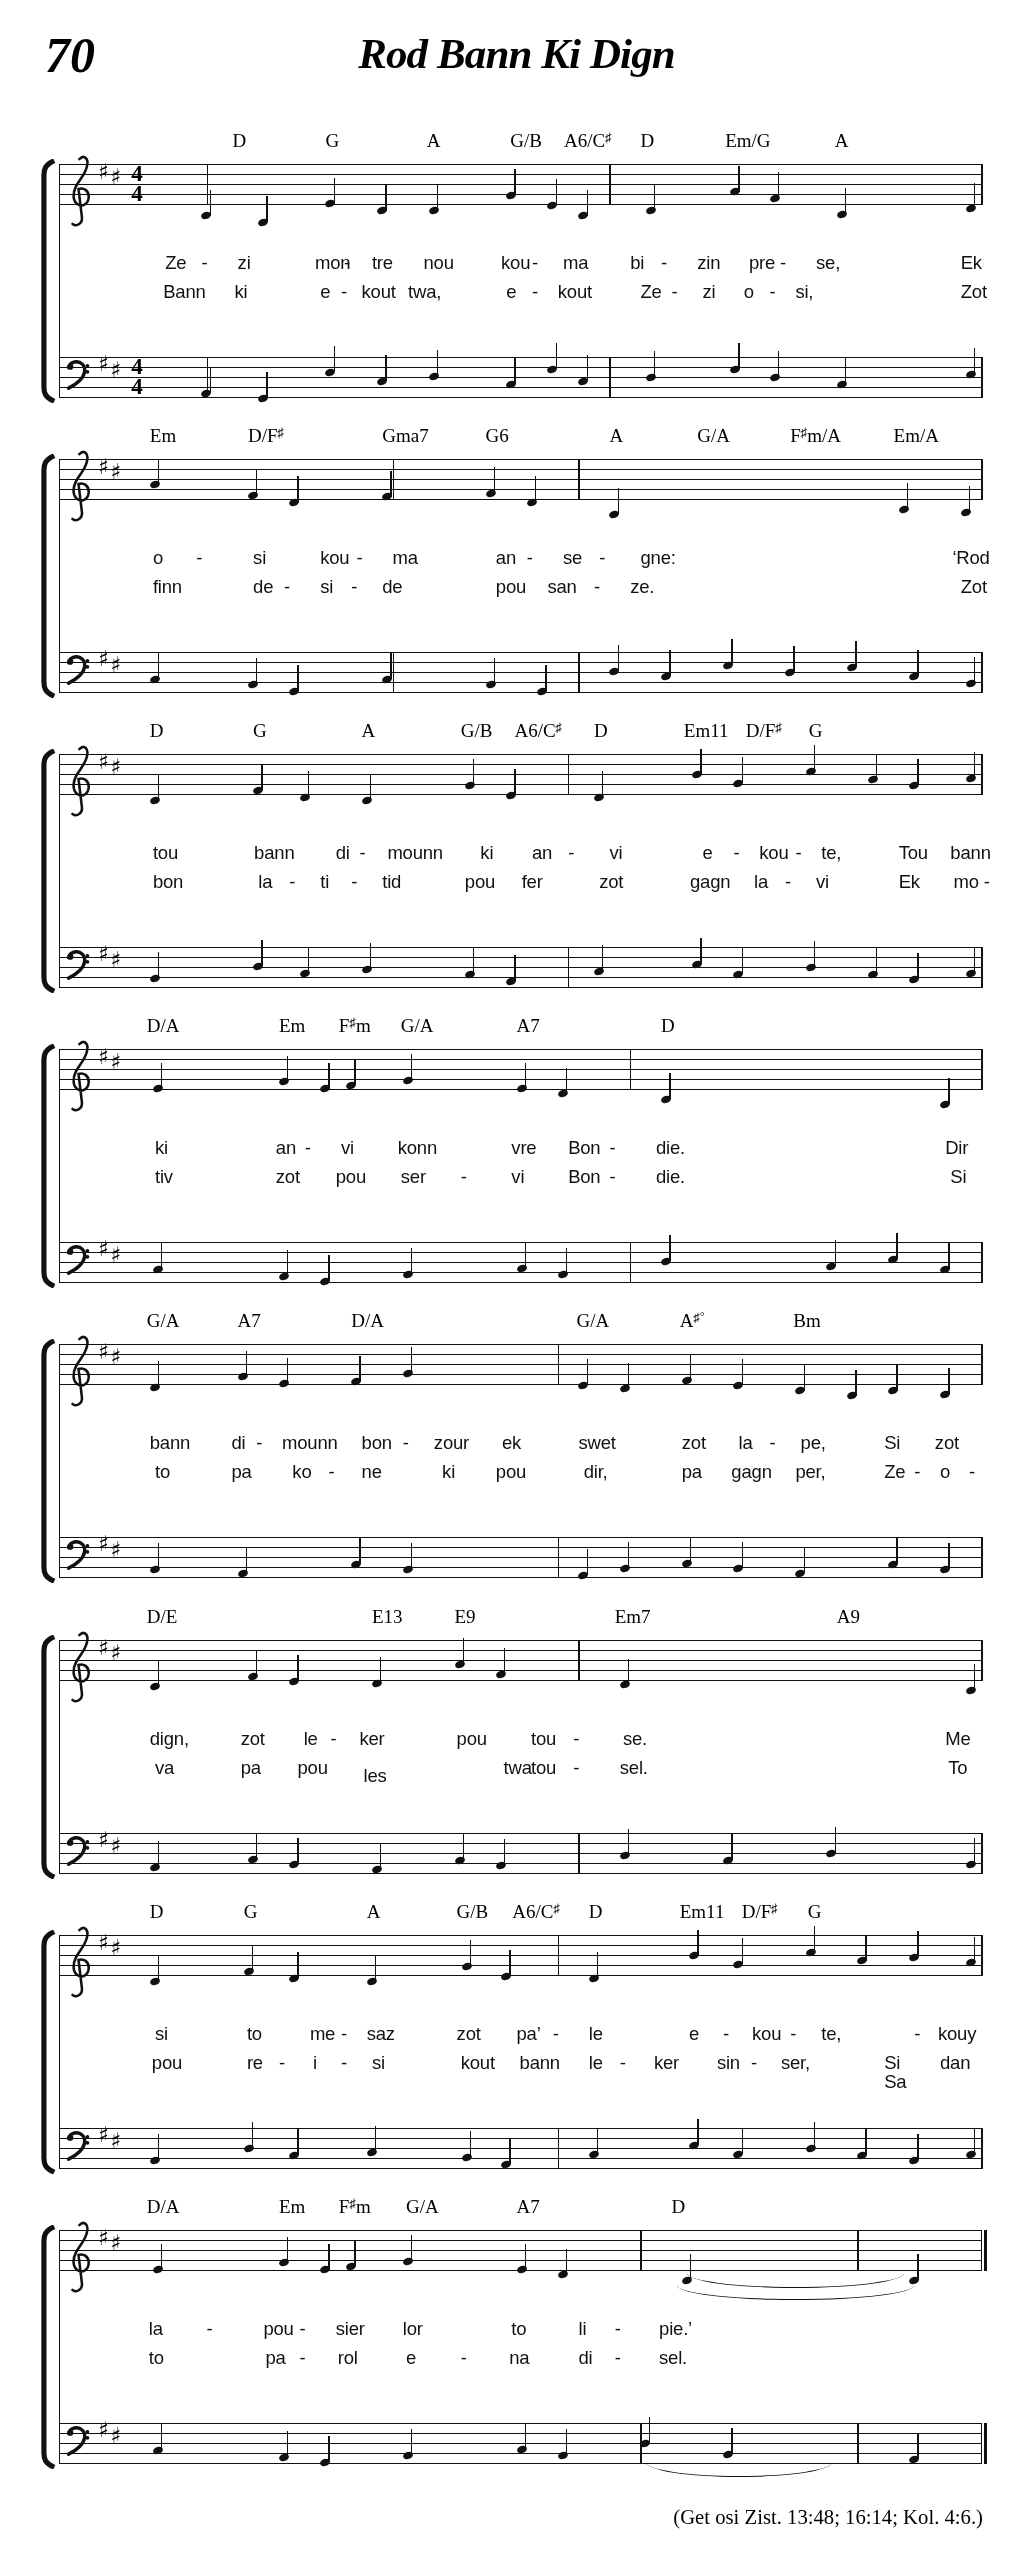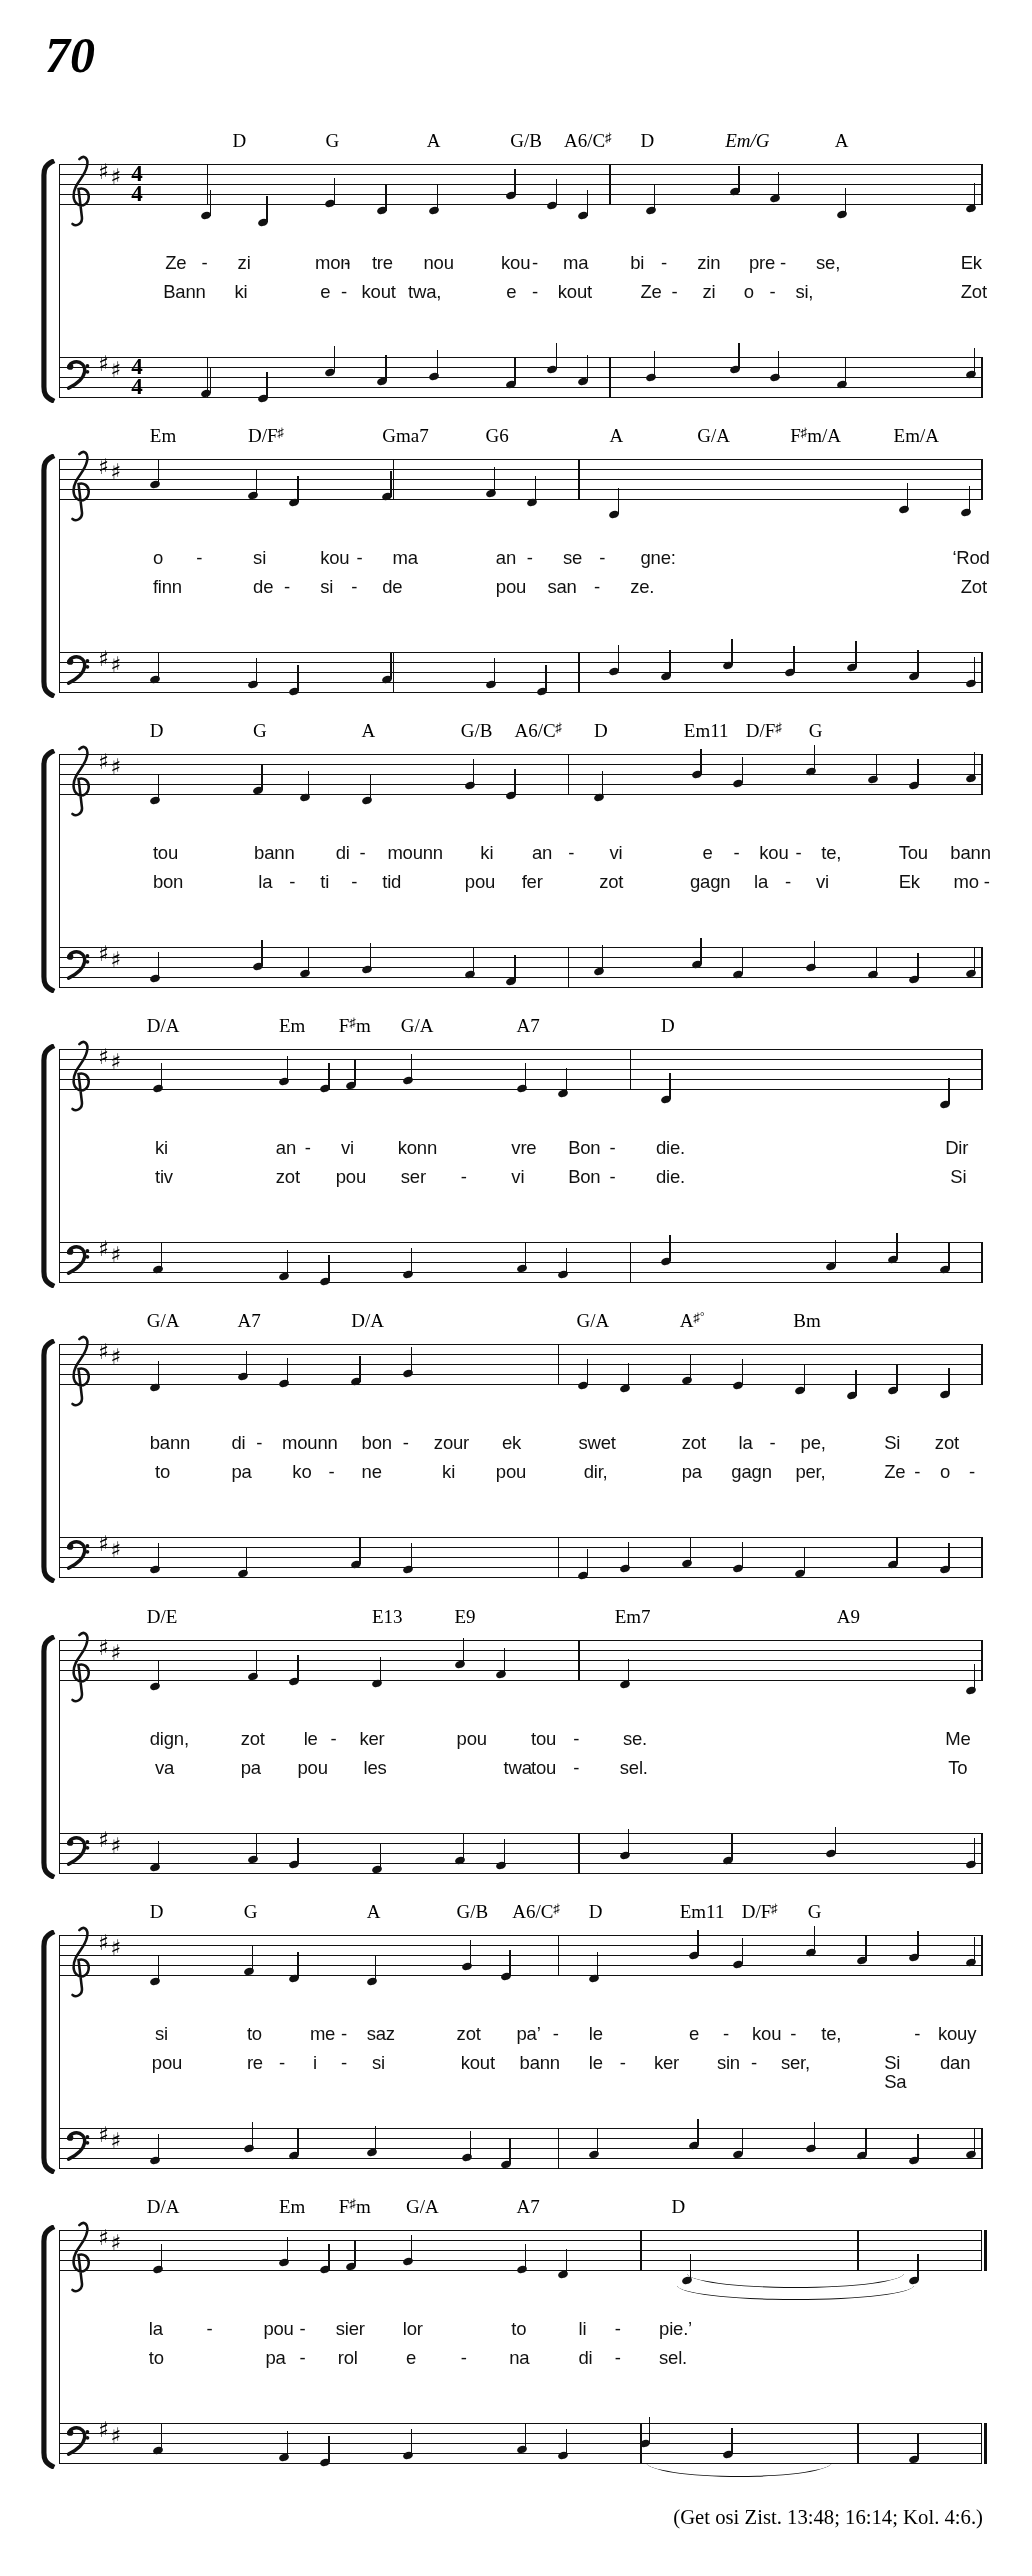--- a/index.html
+++ b/index.html
@@ -34,20 +34,21 @@
   .note{position:absolute;width:9.5px;height:27.5px;}
   .note .head{position:absolute;left:0;bottom:0;width:9.5px;height:6.9px;background:#111;border-radius:50%;transform:rotate(-18deg);}
   .note .stem{position:absolute;right:0px;bottom:3.4px;width:1.4px;height:26px;background:#111;}
   .slur{position:absolute;height:13.8px;border-bottom:1.9px solid #111;border-radius:0 0 50% 50%/0 0 100% 100%;}
 </style>
 </head>
 <body>
 
 <div id="page">
   <div class="hymn-number">70</div>
+  <div class="hymn-title">Rod Bann Ki Dign</div>
   <div id="systems">
       <div class="system" style="top: 164px;">
         <div class="bracket"><svg width="19" height="244" viewBox="0 0 22 284">
             <path d="M20 2 C9 7 8 12 8 19 L8 265 C8 272 9 277 20 282" fill="none" stroke="#111" stroke-width="6"></path>
           </svg></div>
         <div class="sysline"></div>
         <div class="staff treble"></div>
         <div class="staff bass"></div>
         <div class="clef" style="top: -12px; left: 6.2%;"><svg width="29" height="79" viewBox="0 0 34 92">
             <path d="M18 8 C24 2 29 8 27 16 C25 26 18 32 14 40 C10 48 10 57 16 61 C22 65 29 60 29 52 C29 45 23 41 17 43 L21 76 C22 83 15 88 10 84" fill="none" stroke="#111" stroke-width="3" stroke-linecap="round"></path>
@@ -69,21 +70,21 @@
         <div class="timesig" style="left: 12%; top: 193px;">
           <div>4</div>
           <div>4</div>
         </div>
         <span class="chord" style="left: 22.5%;">D</span>
         <span class="chord" style="left: 31.5%;">G</span>
         <span class="chord" style="left: 41.3%;">A</span>
         <span class="chord" style="left: 49.4%;">G/B</span>
         <span class="chord" style="left: 54.6%;">A6/C<span class="shp">♯</span></span>
         <span class="chord" style="left: 62%;">D</span>
-        <span class="chord" style="left: 70.2%; font-style: italic;">Em/G</span>
+        <span class="chord" style="left: 70.2%;">Em/G</span>
         <span class="chord" style="left: 80.8%;">A</span>
         <span class="lyr l1" style="left: 16%;">Ze</span>
         <span class="lyr l1" style="left: 19.5%;">-</span>
         <span class="lyr l1" style="left: 23%;">zi</span>
         <span class="lyr l1" style="left: 30.5%;">mon</span>
         <span class="lyr l1" style="left: 33.3%;">-</span>
         <span class="lyr l1" style="left: 36%;">tre</span>
         <span class="lyr l1" style="left: 41%;">nou</span>
         <span class="lyr l1" style="left: 48.5%;">kou</span>
         <span class="lyr l1" style="left: 51.5%;">-</span>
@@ -852,21 +853,21 @@
         <span class="lyr l1" style="left: 32%;">-</span>
         <span class="lyr l1" style="left: 34.8%;">ker</span>
         <span class="lyr l1" style="left: 44.2%;">pou</span>
         <span class="lyr l1" style="left: 51.4%;">tou</span>
         <span class="lyr l1" style="left: 55.5%;">-</span>
         <span class="lyr l1" style="left: 60.3%;">se.</span>
         <span class="lyr l1" style="left: 91.5%;">Me</span>
         <span class="lyr l2" style="left: 15%;">va</span>
         <span class="lyr l2" style="left: 23.3%;">pa</span>
         <span class="lyr l2" style="left: 28.8%;">pou</span>
-        <span class="lyr l2" style="left: 35.2%;">les</span>
+        <span class="lyr l2" style="left: 35.2%; margin-top: 8px;">les</span>
         <span class="lyr l2" style="left: 44.2%; margin-left: 47px;">twa</span>
         <span class="lyr l2" style="left: 51.4%;">tou</span>
         <span class="lyr l2" style="left: 55.5%;">-</span>
         <span class="lyr l2" style="left: 60%;">sel.</span>
         <span class="lyr l2" style="left: 91.8%;">To</span>
         <div class="barline" style="left: 56%; top: 0px;"></div>
         <div class="barline" style="left: 56%; top: 193px;"></div>
         <div class="barline" style="left: 95%; top: 0px;"></div>
         <div class="barline" style="left: 95%; top: 193px;"></div>
         <div class="note" style="left: 14.5%; top: 22.4px;">

